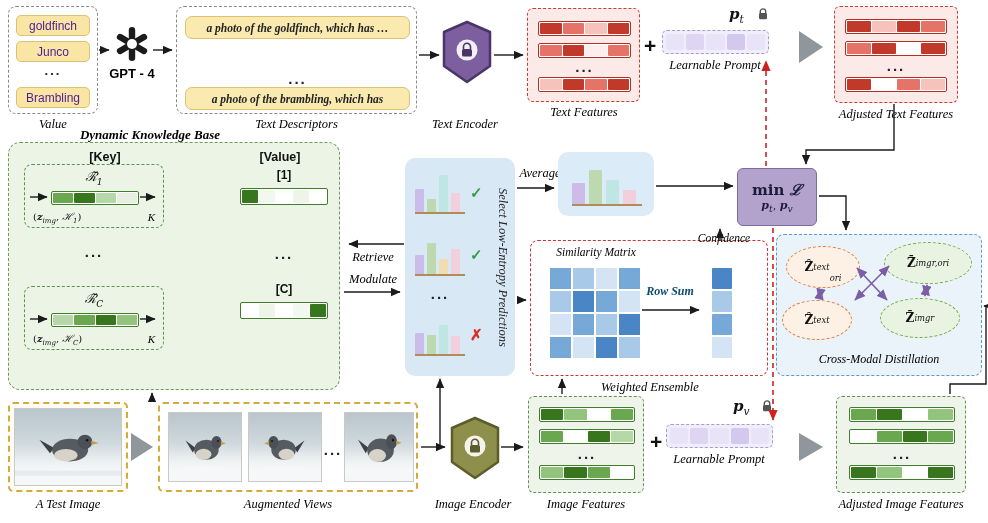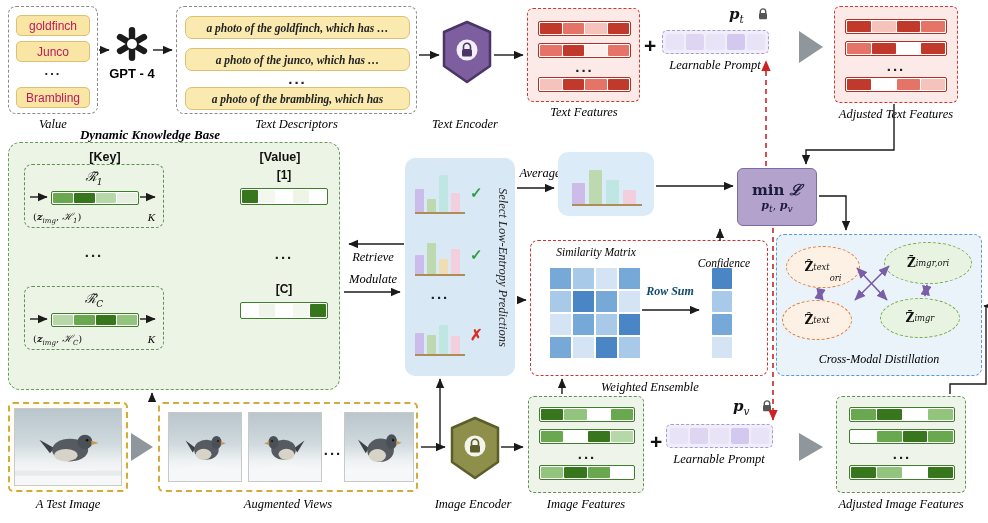--- a/index.html
+++ b/index.html
@@ -14,21 +14,21 @@
   .rbox{position:absolute;border:1.6px dashed #cf3a2e;border-radius:6px;background:#fbeae7;box-sizing:border-box;}
   .grbox{position:absolute;border:1.6px dashed #5f9150;border-radius:6px;background:#eef4e9;box-sizing:border-box;}
   .kbentry{position:absolute;border:1.4px dashed #5f9150;border-radius:8px;background:transparent;box-sizing:border-box;}
   .kbbox{position:absolute;border:1.8px dashed #6b9b5a;border-radius:12px;background:#ecf4e6;box-sizing:border-box;}
   .bluebox{position:absolute;background:#d9e8f5;border-radius:10px;box-sizing:border-box;}
   .ensbox{position:absolute;border:1.8px dashed #cc3333;border-radius:8px;background:#ffffff;box-sizing:border-box;}
   .cmbox{position:absolute;border:1.8px dashed #5b9bd5;border-radius:8px;background:#eaf2fa;box-sizing:border-box;}
   .minbox{position:absolute;background:#b3a2cc;border:1.6px solid #7e6ba3;border-radius:6px;
     display:flex;flex-direction:column;align-items:center;justify-content:center;box-sizing:border-box;}
   .chip{position:absolute;background:#f9e6a4;border:1px solid #ddc071;border-radius:5px;
-    display:flex;align-items:center;justify-content:center;font-size:12px;color:#be185d;box-sizing:border-box;}
+    display:flex;align-items:center;justify-content:center;font-size:12px;color:#4c1d95;box-sizing:border-box;}
   .dchip{position:absolute;background:#faeab0;border:1px solid #ddc071;border-radius:7px;
     display:flex;align-items:center;justify-content:center;
     font:italic 600 11.5px "Liberation Serif",serif;color:#222;box-sizing:border-box;white-space:nowrap;overflow:hidden;}
   .frow{position:absolute;display:flex;gap:1px;padding:1px;background:#fff;border-radius:2px;box-sizing:border-box;}
   .frow.red{border:1px solid #b03024;}
   .frow.green{border:1px solid #3f7d2c;}
   .frow .cell{flex:1;height:auto;border-radius:1px;}
   .pbox{position:absolute;border:1.4px dashed #a99bd0;background:#f1eefb;border-radius:5px;
     display:flex;gap:2px;padding:3px;box-sizing:border-box;}
   .pbox .cell{flex:1;border-radius:2px;}
@@ -82,21 +82,20 @@
       <rect x="-3.2" y="-17" width="6.4" height="34" rx="3.2"></rect>
       <rect x="-3.2" y="-17" width="6.4" height="34" rx="3.2" transform="rotate(60)"></rect>
       <rect x="-3.2" y="-17" width="6.4" height="34" rx="3.2" transform="rotate(120)"></rect>
     </g>
     <circle cx="20" cy="20" r="5" fill="#ffffff"></circle>
   </svg>
   <div class="gptlabel" style="left:101px;top:66px;width:62px;">GPT - 4</div>
 
   <div class="gbox" style="left:176px;top:6px;width:241px;height:108px;">
     <div class="dchip" style="left:8px;top:9px;width:225px;height:23px;">a photo of the goldfinch, which has …</div>
-    <div class="dchip" style="left:8px;top:41px;width:225px;height:23px;">a photo of the junco, which has …</div>
     <div class="dots" style="left:8px;top:66px;width:225px;">...</div>
     <div class="dchip" style="left:8px;top:80px;width:225px;height:23px;">a photo of the brambling, which has</div>
   </div>
   <div class="cap" style="left:176px;top:117px;width:241px;">Text Descriptors</div>
 
   <svg class="abs" style="left:442px;top:20px;" width="50" height="64" viewBox="0 0 50 64">
     <polygon points="25,2 48,12 48,46 25,62 2,46 2,12" fill="#7d5fa0" stroke="#4a3566" stroke-width="2.5" stroke-linejoin="round"></polygon>
     <circle cx="25" cy="30" r="10.5" fill="#ffffff" opacity="0.9"></circle>
     <g>
       <path d="M21.5 29v-2.2a3.5 3.5 0 0 1 7 0V29" stroke="#4a3566" stroke-width="1.6" fill="none"></path>
@@ -252,21 +251,21 @@
       <i class="bar" style="height: 34%; background: rgb(243, 207, 221);"></i>
     </div>
 
   <div class="minbox" style="left:737px;top:168px;width:80px;height:58px;">
     <div class="minline1"><span>min </span><span style="font-weight: bold; font-style: italic;">ℒ</span></div>
     <div class="minline2"><span style="font-weight: bold; font-style: italic;">p</span><sub style="font-style: italic;">t</sub><span>, </span><span style="font-weight: bold; font-style: italic;">p</span><sub style="font-style: italic;">v</sub></div>
   </div>
 
   <div class="ensbox" style="left:530px;top:240px;width:238px;height:136px;"></div>
   <div class="smallcap" style="left:540px;top:246px;width:112px;">Similarity Matrix</div>
-  <div class="smallcap" style="left:686px;top:257px;width:76px;">Confidence</div>
+  <div class="smallcap" style="left:686px;top:232px;width:76px;">Confidence</div>
   <div class="grid" style="left:550px;top:268px;">
       <span class="cell" style="background: rgb(118, 169, 216);"></span>
       <span class="cell" style="background: rgb(168, 201, 232);"></span>
       <span class="cell" style="background: rgb(212, 228, 244);"></span>
       <span class="cell" style="background: rgb(118, 169, 216);"></span>
       <span class="cell" style="background: rgb(168, 201, 232);"></span>
       <span class="cell" style="background: rgb(74, 134, 198);"></span>
       <span class="cell" style="background: rgb(118, 169, 216);"></span>
       <span class="cell" style="background: rgb(212, 228, 244);"></span>
       <span class="cell" style="background: rgb(212, 228, 244);"></span>

